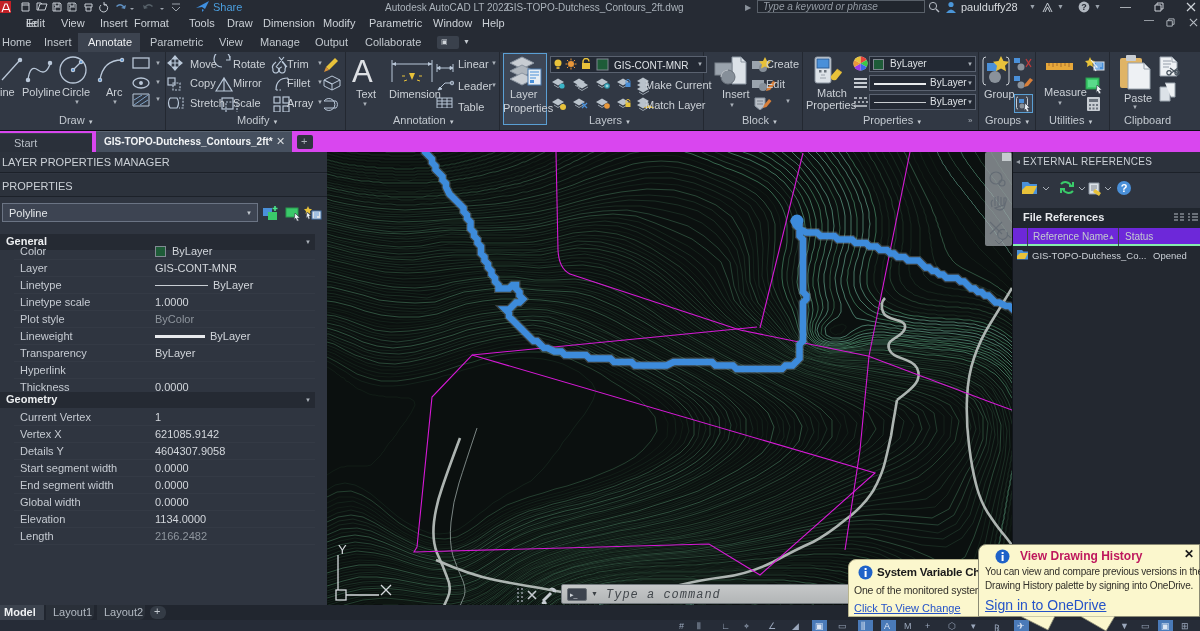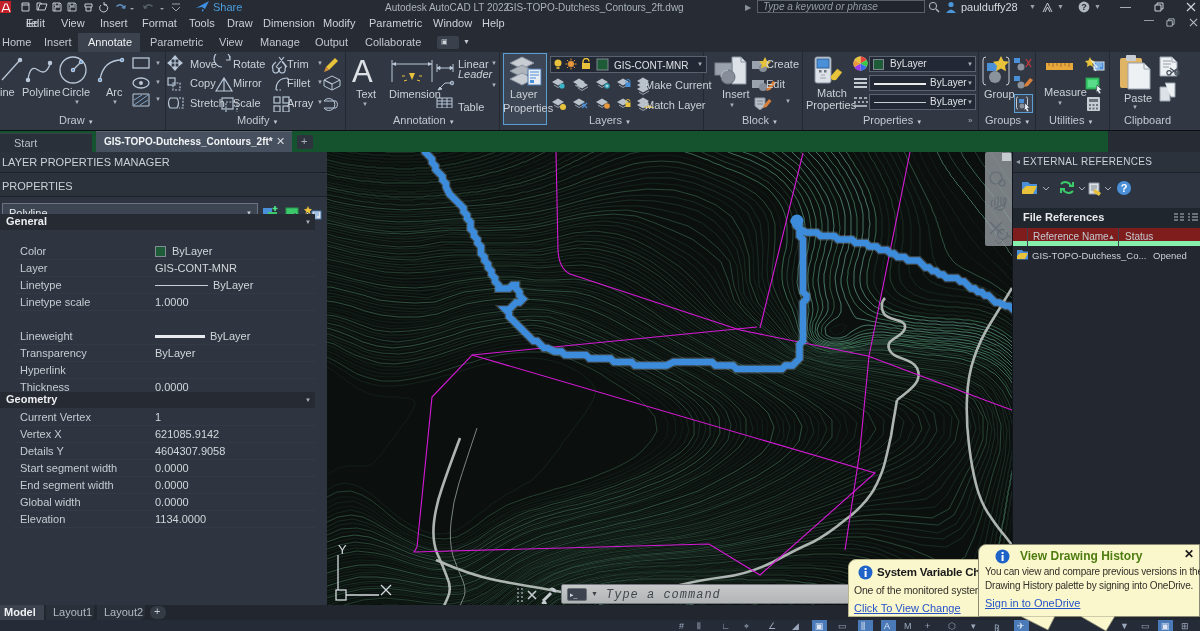--- a/index.html
+++ b/index.html
@@ -263,21 +263,21 @@
   <svg class="abs" style="left:1186px;top:2px" width="10" height="10" viewBox="0 0 10 10">
         <path d="M1,1 L9,9 M9,1 L1,9" stroke="#ced3d9" stroke-width="1.2"></path>
       </svg>
 </div>
 
 <div class="abs" style="left:0;top:14px;width:1200px;height:19px;font-size:11px;color:#ccd1d7;">
   <span class="t" style="left:0px;top:3px;margin-left:26px;">ile</span>
   <span class="t" style="left:26px;top:3px;">Edit</span>
   <span class="t" style="left:61px;top:3px;">View</span>
   <span class="t" style="left:100px;top:3px;">Insert</span>
-  <span class="t" style="left:142px;top:3px;">Format</span>
+  <span class="t" style="left:134px;top:3px;">Format</span>
   <span class="t" style="left:189px;top:3px;">Tools</span>
   <span class="t" style="left:227px;top:3px;">Draw</span>
   <span class="t" style="left:263px;top:3px;">Dimension</span>
   <span class="t" style="left:323px;top:3px;">Modify</span>
   <span class="t" style="left:369px;top:3px;">Parametric</span>
   <span class="t" style="left:433px;top:3px;">Window</span>
   <span class="t" style="left:482px;top:3px;">Help</span>
   <span class="t" style="left:1144px;top:0px;font-size:10px;color:#b7bdc4;">—</span>
   <svg class="abs" style="left:1166px;top:4px" width="9" height="9" viewBox="0 0 10 10">
         <path d="M1,3 h6 v6 h-6z M3,3 v-2 h6 v6 h-2" stroke="#b7bdc4" fill="none"></path>
@@ -416,21 +416,21 @@
           <path d="M1,12 l3,-1.5 v3z M17,12 l-3,-1.5 v3z" fill="#b9c7d8"></path>
   <path d="M2,34 l7,-7 h8"></path>
           <circle cx="16" cy="27" r="1.8"></circle>
           <path d="M2,34 l4,-1 -2,-2z" fill="#b9c7d8"></path>
   <rect x="1" y="42" width="15" height="10"></rect>
           <path d="M1,45 h15 M1,48 h15 M6,42 v10 M11,42 v10"></path>
  </g>
 </svg>
 <span class="rs" style="left:458px;top:6px;">Linear</span>
       <span class="ca" style="left:491px;top:8px;">▼</span>
-<span class="rs" style="left:458px;top:16px;font-style:italic;">Leader</span>
+<span class="rs" style="left:458px;top:28px;">Leader</span>
       <span class="ca" style="left:491px;top:30px;">▼</span>
 <span class="rs" style="left:458px;top:49px;">Table</span>
 <span class="rl" style="left:393px;top:62px;">Annotation <span style="font-size:6px;">▼</span></span>
 
 <div class="abs" style="left:503px;top:1px;width:44px;height:72px;background:#3d4655;border:1px solid #5a9fd4;"></div>
 <svg class="abs" style="left:508px;top:3px" width="34" height="32" viewBox="0 0 34 32">
  <g stroke="#8a94a0" stroke-width="1">
   <path d="M2,8 l12,-6 12,6 -12,6z" fill="#c8cdd3"></path>
   <path d="M2,14 l12,-6 12,6 -12,6z" fill="#aeb5bd" transform="translate(0,2)"></path>
   <path d="M2,20 l12,-6 12,6 -12,6z" fill="#c8cdd3" transform="translate(0,4)"></path>
@@ -642,21 +642,21 @@
  <path d="M5,5 h8 M5,8 h8 M5,11 h6" stroke="#8a94a0" stroke-width="0.9"></path>
  <path d="M12,12 l8,6 M20,12 l-8,6 M11,19 a2.2,2.2 0 1,1 0.1,0 M19,19 a2.2,2.2 0 1,1 0.1,0" stroke="#4a5560" fill="none" stroke-width="1.3"></path>
  <g transform="translate(0,26)">
           <path d="M2,5 h10 v14 h-10z" fill="#dce2e8" stroke="#9aa3ad"></path>
           <path d="M7,1 h10 v14 h-4" fill="#eef1f4" stroke="#9aa3ad"></path>
         </g>
 </svg>
 <span class="rl" style="left:1124px;top:62px;">Clipboard</span>
 </div>
 
-<div class="abs" style="left:0;top:131px;width:1108px;height:21px;background:#14532d;">
+<div class="abs" style="left:0;top:131px;width:1200px;height:21px;background:#d946ef;">
   <div class="abs" style="left:0px;top:2px;width:92px;height:19px;background:#2a303a;border-top:1px solid #3a414c;">
         <span class="t" style="left:14px;top:3px;font-size:11px;color:#b9bfc7;">Start</span>
       </div>
   <div class="abs" style="left:96px;top:0px;width:196px;height:21px;background:#46505f;border-top:1px solid #5a6472;">
     <span class="t" style="left:8px;top:4px;font-size:10px;font-weight:bold;color:#f2f4f6;">GIS-TOPO-Dutchess_Contours_2ft*</span>
     <span class="t" style="left:180px;top:3px;font-size:11px;color:#d6dade;">✕</span>
   </div>
   <div class="abs" style="left:297px;top:4px;width:16px;height:14px;background:#2e343e;border-radius:2px;">
         <span class="t" style="left:4px;top:0px;font-size:11px;color:#aab1b9;">+</span>
       </div>
@@ -685,21 +685,21 @@
     <rect x="1" y="5" width="9" height="8" fill="#4a90d9"></rect>
         <rect x="6" y="9" width="9" height="8" fill="#3ac86a"></rect>
         <path d="M13,3 v5 m-2.5,-2.5 h5" stroke="#4ae88a" stroke-width="1.6"></path>
     <rect x="24" y="5" width="12" height="9" fill="#3ac86a" stroke="#2a9a4e"></rect>
         <path d="M33,10 l5,5 -2.5,0 1.5,3 -2,-0 -1.5,-3 -1.5,2z" fill="#eef1f4" stroke="#3a414c" stroke-width="0.7"></path>
     <path d="M46,3 l1.2,2.8 2.8,0.4 -2,2 0.4,2.8 -2.4,-1.4 -2.4,1.4 0.4,-2.8 -2,-2 2.8,-0.4z" fill="#e8c23a"></path>
     <path d="M45,9 l4,4 -2,0 1,2.5 -1.6,0.7 -1,-2.5 -1.4,1.6z" fill="#eef1f4" stroke="#3a414c" stroke-width="0.6"></path>
     <rect x="50" y="8" width="9" height="8" fill="#dce2e8" stroke="#4a7ab0"></rect>
         <path d="M52,10 h5 M52,12 h5 M52,14 h3" stroke="#4a90d9" stroke-width="0.8"></path>
   </svg>
-  <div class="phead" style="top:62px;">
+  <div class="phead" style="top:82px;">
         <span class="t" style="left:6px;top:1px;">General</span>
         <span class="pcar">▼</span>
       </div>
   <div class="prow" style="top:91px;">
         <span class="plab">Color</span>
         <div class="abs" style="left:141px;top:3px;width:11px;height:11px;background:#1e5c38;border:1px solid #828a93;"></div>
         <span class="pval" style="left:158px;">ByLayer</span>
       </div>
   <div class="prow" style="top:108px;">
         <span class="plab">Layer</span>
@@ -707,20 +707,24 @@
       </div>
   <div class="prow" style="top:125px;">
         <span class="plab">Linetype</span>
         <div class="abs" style="left:141px;top:8px;width:53px;height:1px;background:#c9ced4;"></div>
         <span class="pval" style="left:199px;">ByLayer</span>
       </div>
   <div class="prow" style="top:142px;">
         <span class="plab">Linetype scale</span>
         <span class="pval">1.0000</span>
       </div>
+  <div class="prow" style="top:159px;">
+        <span class="plab">Plot style</span>
+        <span class="pval" style="color:#8e959d;">ByColor</span>
+      </div>
   <div class="prow" style="top:176px;">
         <span class="plab">Lineweight</span>
         <div class="abs" style="left:141px;top:7px;width:50px;height:3px;background:#e8eaed;"></div>
         <span class="pval" style="left:196px;">ByLayer</span>
       </div>
   <div class="prow" style="top:193px;">
         <span class="plab">Transparency</span>
         <span class="pval">ByLayer</span>
       </div>
   <div class="prow" style="top:210px;">
@@ -754,20 +758,24 @@
         <span class="plab">End segment width</span>
         <span class="pval">0.0000</span>
       </div>
   <div class="prow" style="top:342px;">
         <span class="plab">Global width</span>
         <span class="pval">0.0000</span>
       </div>
   <div class="prow" style="top:359px;">
         <span class="plab">Elevation</span>
         <span class="pval">1134.0000</span>
+      </div>
+  <div class="prow" style="top:376px;">
+        <span class="plab">Length</span>
+        <span class="pval" style="color:#8e959d;">2166.2482</span>
       </div>
 </div>
 
 <div class="abs" id="rightpal" style="left:1012px;top:152px;width:188px;height:453px;background:#2f3540;border-left:1px solid #10141a;overflow:hidden;">
   <div class="abs" style="left:0;top:0;width:188px;height:21px;background:#2c323c;border-bottom:1px solid #1c2129;">
     <span class="t" style="left:3px;top:5px;font-size:8px;color:#9aa1a9;">◂</span>
     <span class="t" style="left:10px;top:4px;font-size:10px;color:#ccd1d7;letter-spacing:0.3px;">EXTERNAL REFERENCES</span>
   </div>
 
   <svg class="abs" style="left:8px;top:27px" width="120" height="18" viewBox="0 0 120 18">
@@ -788,21 +796,21 @@
   </svg>
   <div class="abs" style="left:0;top:56px;width:188px;height:20px;background:#20262e;">
     <span class="t" style="left:10px;top:3px;font-size:11px;font-weight:bold;color:#e8eaed;">File References</span>
     <svg class="abs" style="left:160px;top:4px" width="26" height="12" viewBox="0 0 26 12">
           <g stroke="#b3bac2">
             <path d="M1,2 h4 M1,5 h4 M1,8 h4 M7,2 h4 M7,5 h4 M7,8 h4"></path>
             <path d="M15,2 h2 M19,2 h6 M15,5 h2 M19,5 h6 M15,8 h2 M19,8 h6"></path>
           </g>
         </svg>
   </div>
-  <div class="abs" style="left:0;top:76px;width:188px;height:18px;background:#7f1d1d;border-bottom:5px solid #86efac;">
+  <div class="abs" style="left:0;top:76px;width:188px;height:18px;background:#6d28d9;border-bottom:2px solid #86efac;">
     <div class="abs" style="left:14px;top:0;width:1px;height:18px;background:#3a414c;"></div>
     <span class="t" style="left:20px;top:3px;font-size:10px;color:#c3c9d0;">Reference Name</span>
     <span class="t" style="left:95px;top:5px;font-size:7px;color:#aab1b9;">▲</span>
     <div class="abs" style="left:105px;top:0;width:1px;height:18px;background:#3a414c;"></div>
     <span class="t" style="left:112px;top:3px;font-size:10px;color:#c3c9d0;">Status</span>
   </div>
   <div class="abs" style="left:0;top:94px;width:188px;height:316px;background:#232830;">
     <div class="abs" style="left:0;top:0;width:188px;height:18px;">
       <svg class="abs" style="left:3px;top:2px" width="13" height="13" viewBox="0 0 13 13">
             <path d="M1,2 h5 l1.5,1.5 h4.5 v8 h-11z" fill="#4a90d9"></path>
@@ -909,24 +917,24 @@
   <span class="t" style="left:5px;top:24px;font-size:10.5px;letter-spacing:-0.2px;color:#32302a;">One of the monitored system</span>
   <span class="t" style="left:5px;top:42px;font-size:11px;color:#2553c8;text-decoration:underline;">Click To View Change</span>
 </div>
 
 <div class="abs" style="left:978px;top:544px;width:222px;height:73px;background:#fbf7cd;border:1px solid #8a8a74;border-radius:8px 0 0 0;">
   <svg class="abs" style="left:16px;top:4px" width="15" height="15" viewBox="0 0 15 15">
         <circle cx="7.5" cy="7.5" r="7" fill="#1f62c8"></circle>
         <rect x="6.6" y="3" width="2" height="2" fill="#fff"></rect>
         <rect x="6.6" y="6" width="2" height="6" fill="#fff"></rect>
       </svg>
-  <span class="t" style="left:41px;top:4px;font-size:12px;font-weight:bold;color:#4d7c0f;">View Drawing History</span>
+  <span class="t" style="left:41px;top:4px;font-size:12px;font-weight:bold;color:#be185d;">View Drawing History</span>
   <span class="t" style="left:205px;top:2px;font-size:12px;font-weight:bold;color:#1a1a1a;">✕</span>
   <span class="t" style="left:6px;top:21px;font-size:10px;letter-spacing:-0.2px;color:#32302a;">You can view and compare previous versions in the</span>
   <span class="t" style="left:6px;top:35px;font-size:10px;letter-spacing:-0.2px;color:#32302a;">Drawing History palette by signing into OneDrive.</span>
-  <span class="t" style="left:6px;top:52px;font-size:11px;color:#2553c8;text-decoration:underline;">Sign in to OneDrive</span>
+  <span class="t" style="left:6px;top:52px;font-size:14px;color:#2553c8;text-decoration:underline;">Sign in to OneDrive</span>
 </div>
 <svg class="abs" style="left:1010px;top:616px" width="120" height="15" viewBox="0 0 120 15">
   <path d="M10,0 L45,0 L38,14 z" fill="#fbf7cd" stroke="#8a8a74" stroke-width="0.8"></path>
   <path d="M70,0 L105,0 L96,15 z" fill="#fbf7cd" stroke="#8a8a74" stroke-width="0.8"></path>
 </svg>
 
 </div>
 
 </body></html>

